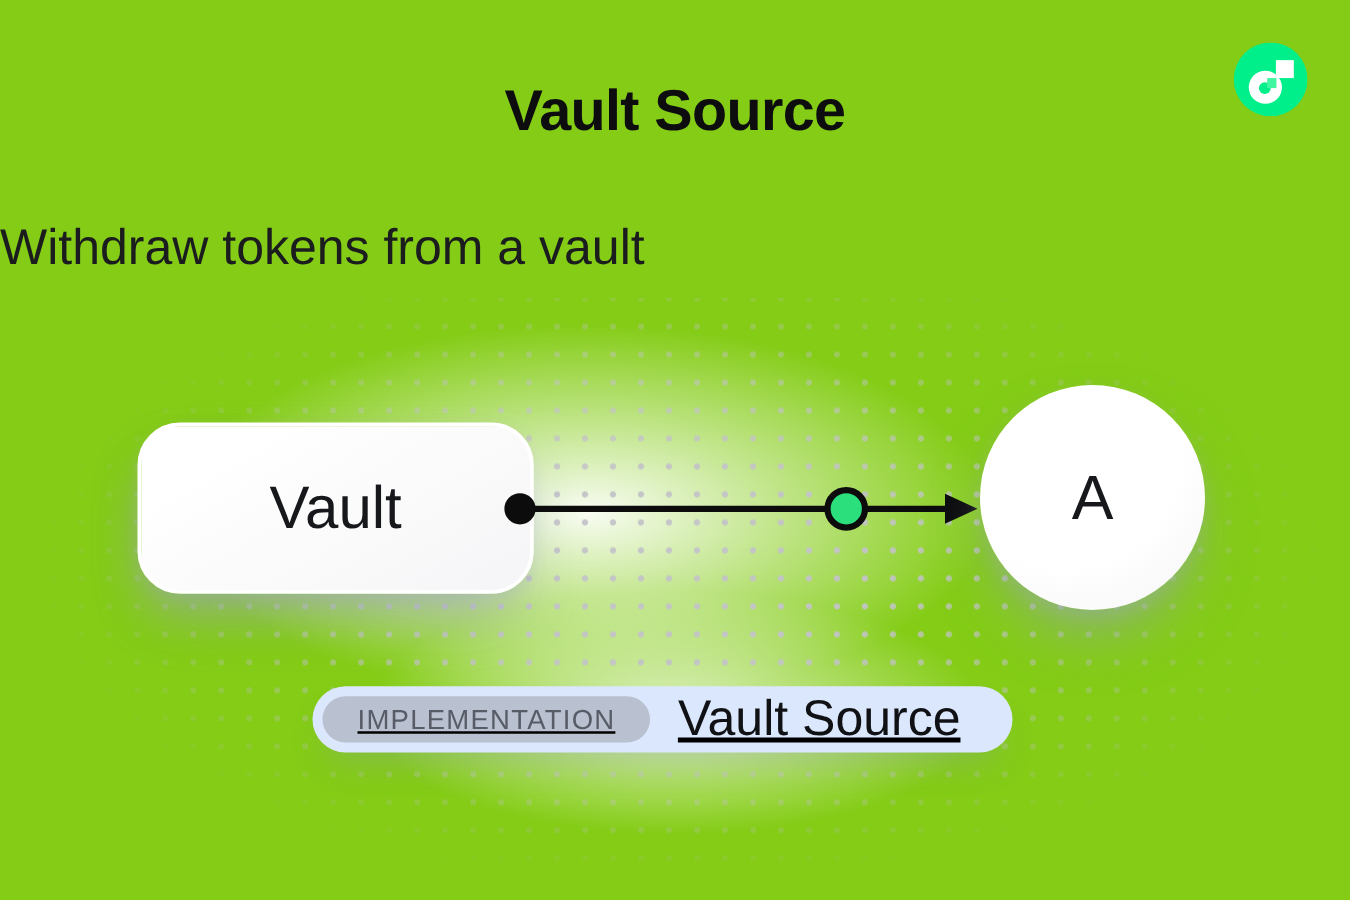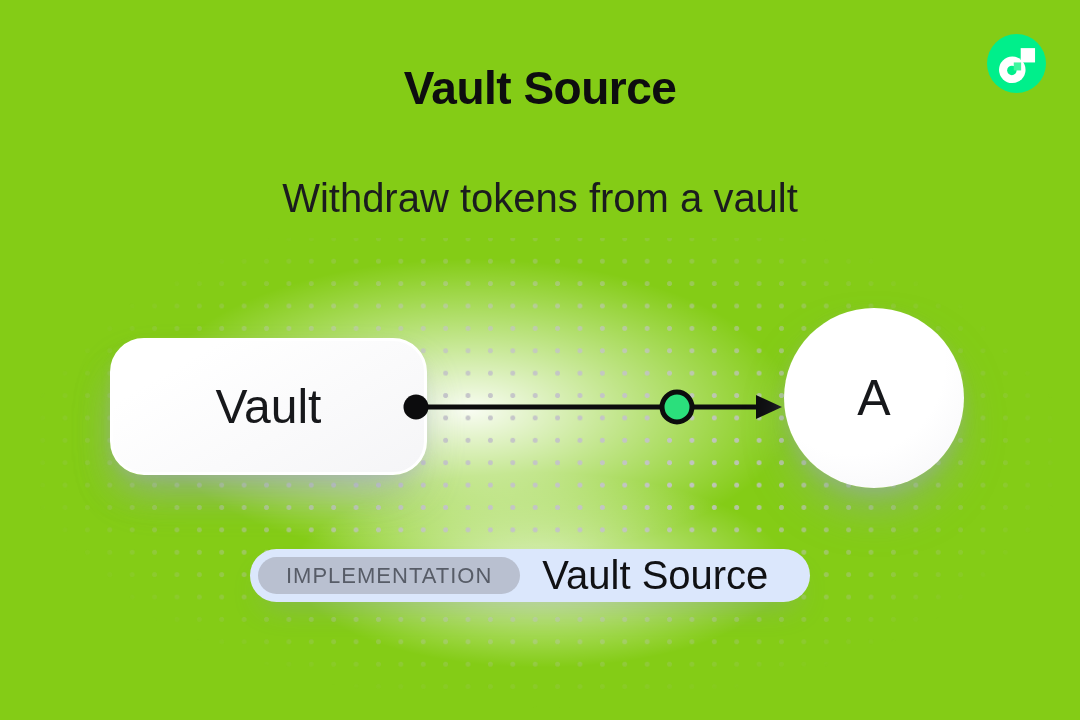--- a/index.html
+++ b/index.html
@@ -44,21 +44,20 @@
     text-align: center;
     font-size: 46px;
     font-weight: 700;
     letter-spacing: -0.5px;
     color: #0d0d0f;
   }
 
   .subtitle {
     position: absolute;
     left: 0; right: 0; top: 176px;
-    text-align: center;
     font-size: 40px;
     font-weight: 400;
     color: #1b1c1e;
   }
 
   .logo {
     position: absolute;
     left: 987px; top: 34px;
     width: 59px; height: 59px;
   }
@@ -111,20 +110,21 @@
   .badge {
     position: absolute;
     left: 250px; top: 549px;
     width: 560px; height: 53px;
     background: #dbe7fc;
     border-radius: 27px;
     display: flex;
     align-items: center;
     padding: 0 28px 0 8px;
     box-shadow: 0 16px 30px -14px rgba(140,150,190,0.45);
+    text-decoration: underline;
   }
   .badge-tag {
     background: #b9c0d0;
     color: #575c67;
     height: 37px;
     border-radius: 19px;
     display: inline-flex;
     align-items: center;
     padding: 0 28px;
     font-size: 22px;

